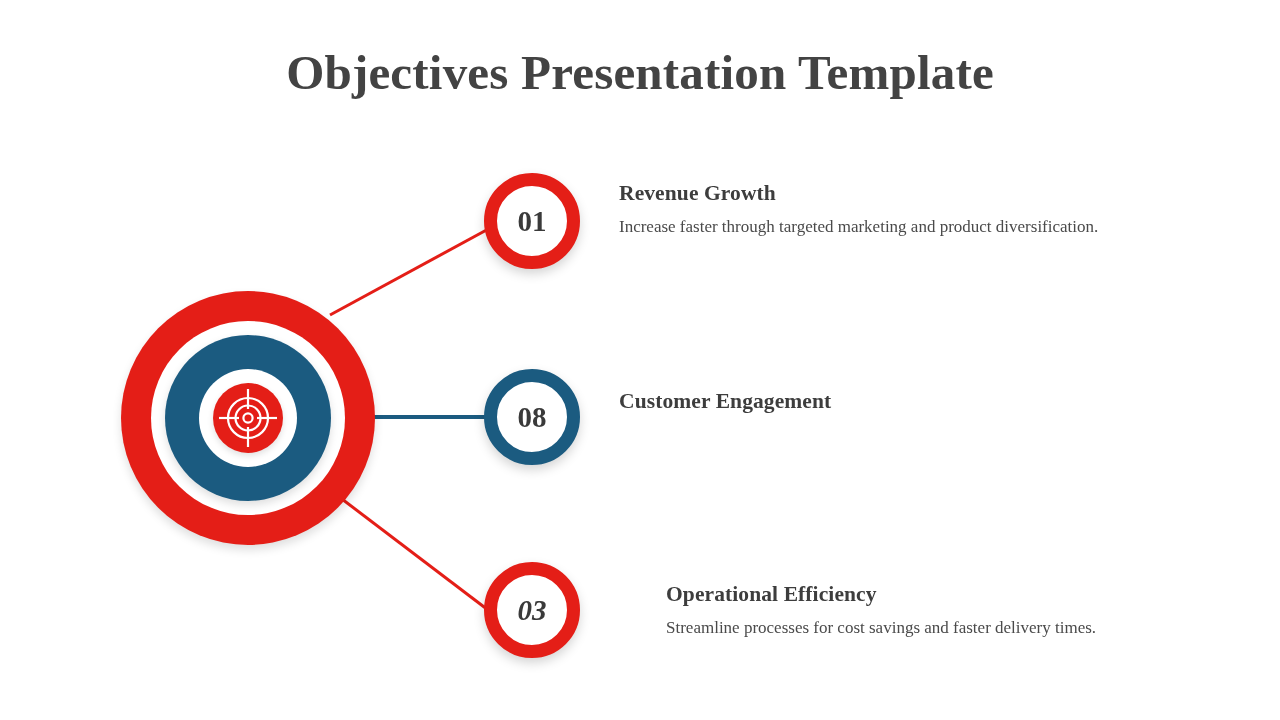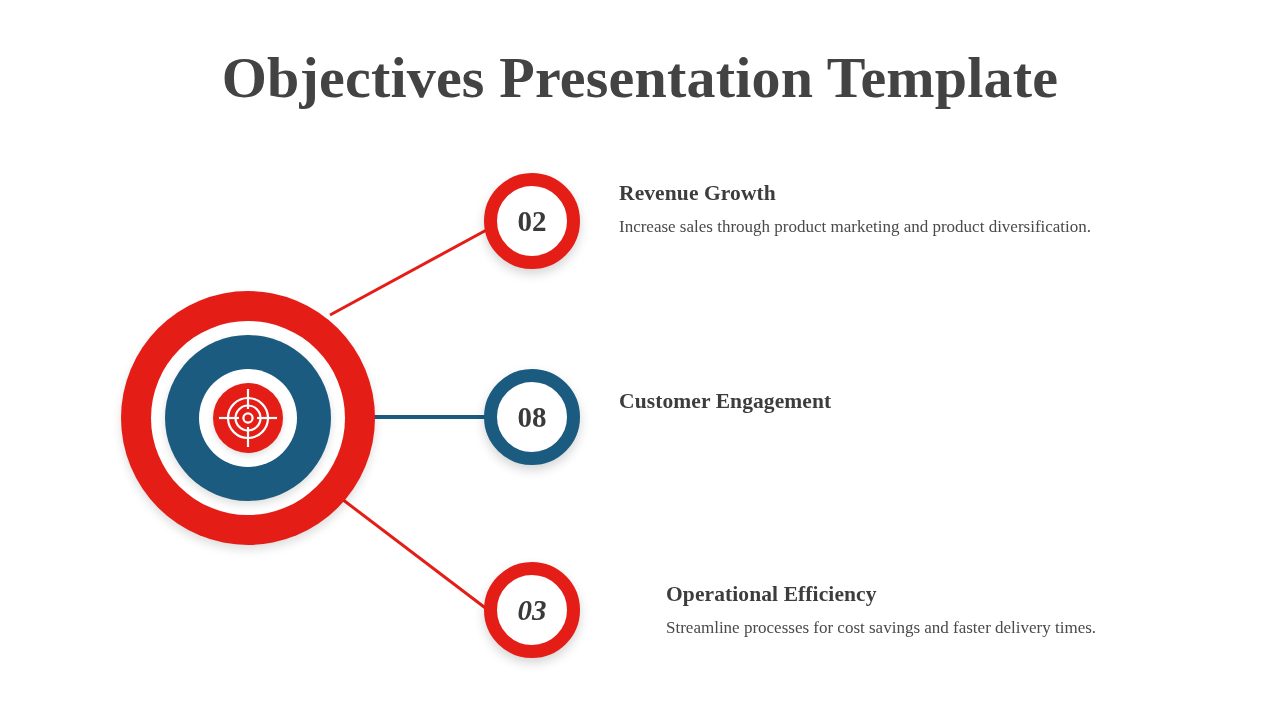--- a/index.html
+++ b/index.html
@@ -23,21 +23,21 @@
     background: #ffffff;
   }
   #slide-title {
     position: absolute;
     left: 0;
     top: 44px;
     width: 1280px;
     text-align: center;
     font-family: "Liberation Serif", "DejaVu Serif", serif;
     font-weight: bold;
-    font-size: 58px;
+    font-size: 49px;
     letter-spacing: 0.2px;
     color: #434343;
     white-space: nowrap;
   }
   
   #diagram {
     position: absolute;
     left: 0;
     top: 0;
     width: 1280px;
@@ -178,32 +178,32 @@
         <circle cx="35" cy="35" r="12.5"></circle>
         <circle cx="35" cy="35" r="4.6"></circle>
         <line x1="35" y1="6" x2="35" y2="26"></line>
         <line x1="35" y1="44" x2="35" y2="64"></line>
         <line x1="6" y1="35" x2="26" y2="35"></line>
         <line x1="44" y1="35" x2="64" y2="35"></line>
       </g>
     </svg>
 
     <div id="step-circle-1" class="step-circle">
-      <span class="num">02</span>
+      <span class="num">01</span>
     </div>
     <div id="step-circle-2" class="step-circle">
       <span class="num">08</span>
     </div>
     <div id="step-circle-3" class="step-circle">
       <span class="num">03</span>
     </div>
 
     <div id="step-text-1" class="step-text">
       <p class="step-title">Revenue Growth</p>
-      <p class="step-desc">Increase sales through product marketing and product diversification.</p>
+      <p class="step-desc">Increase faster through targeted marketing and product diversification.</p>
     </div>
     <div id="step-text-2" class="step-text">
       <p class="step-title">Customer Engagement</p>
     </div>
     <div id="step-text-3" class="step-text">
       <p class="step-title">Operational Efficiency</p>
       <p class="step-desc">Streamline processes for cost savings and faster delivery times.</p>
     </div>
 
   </div>

